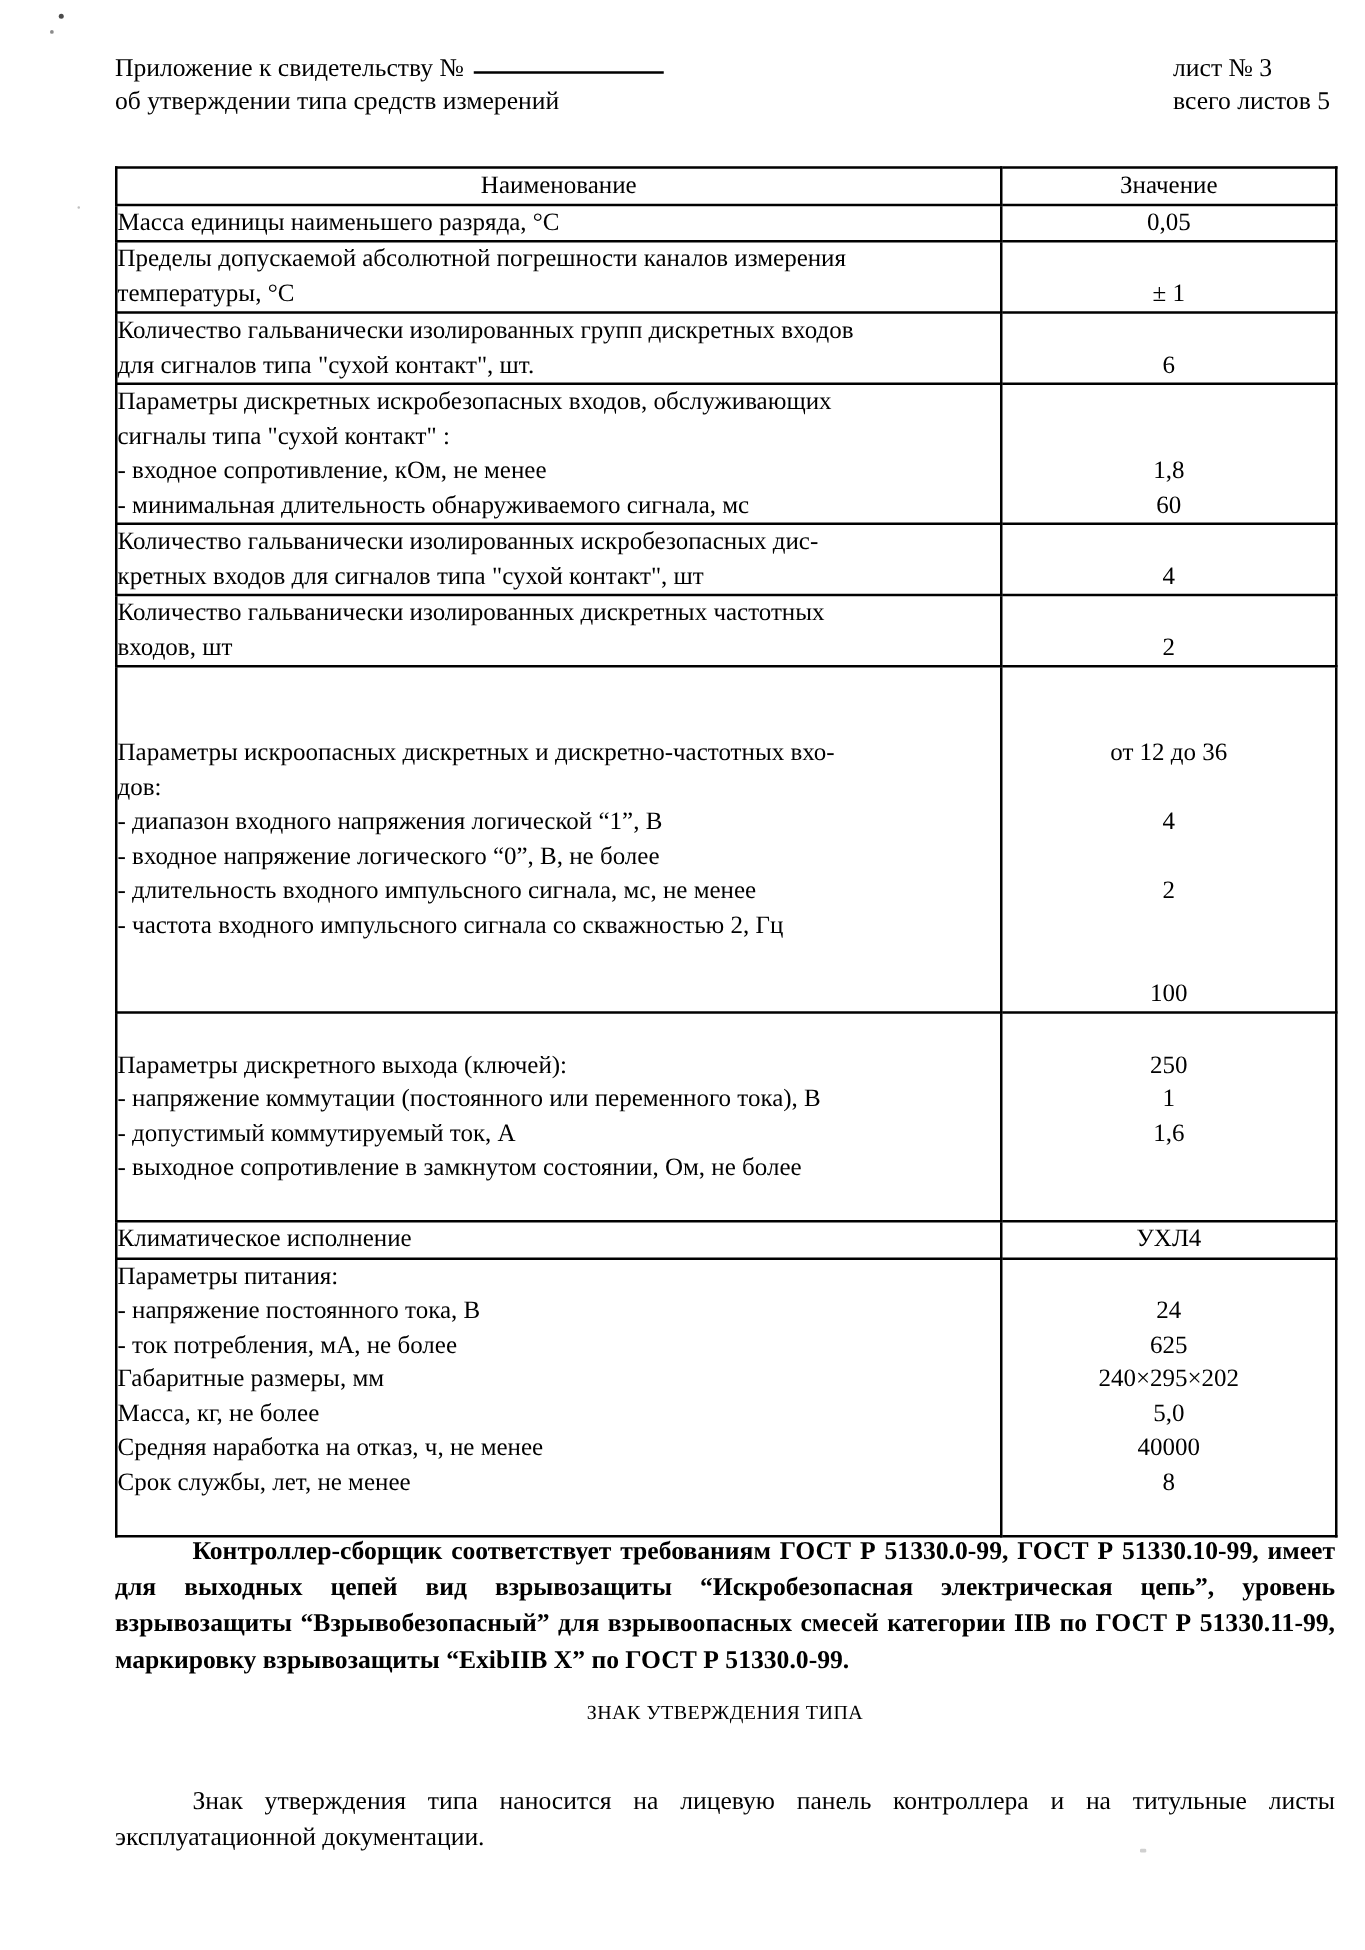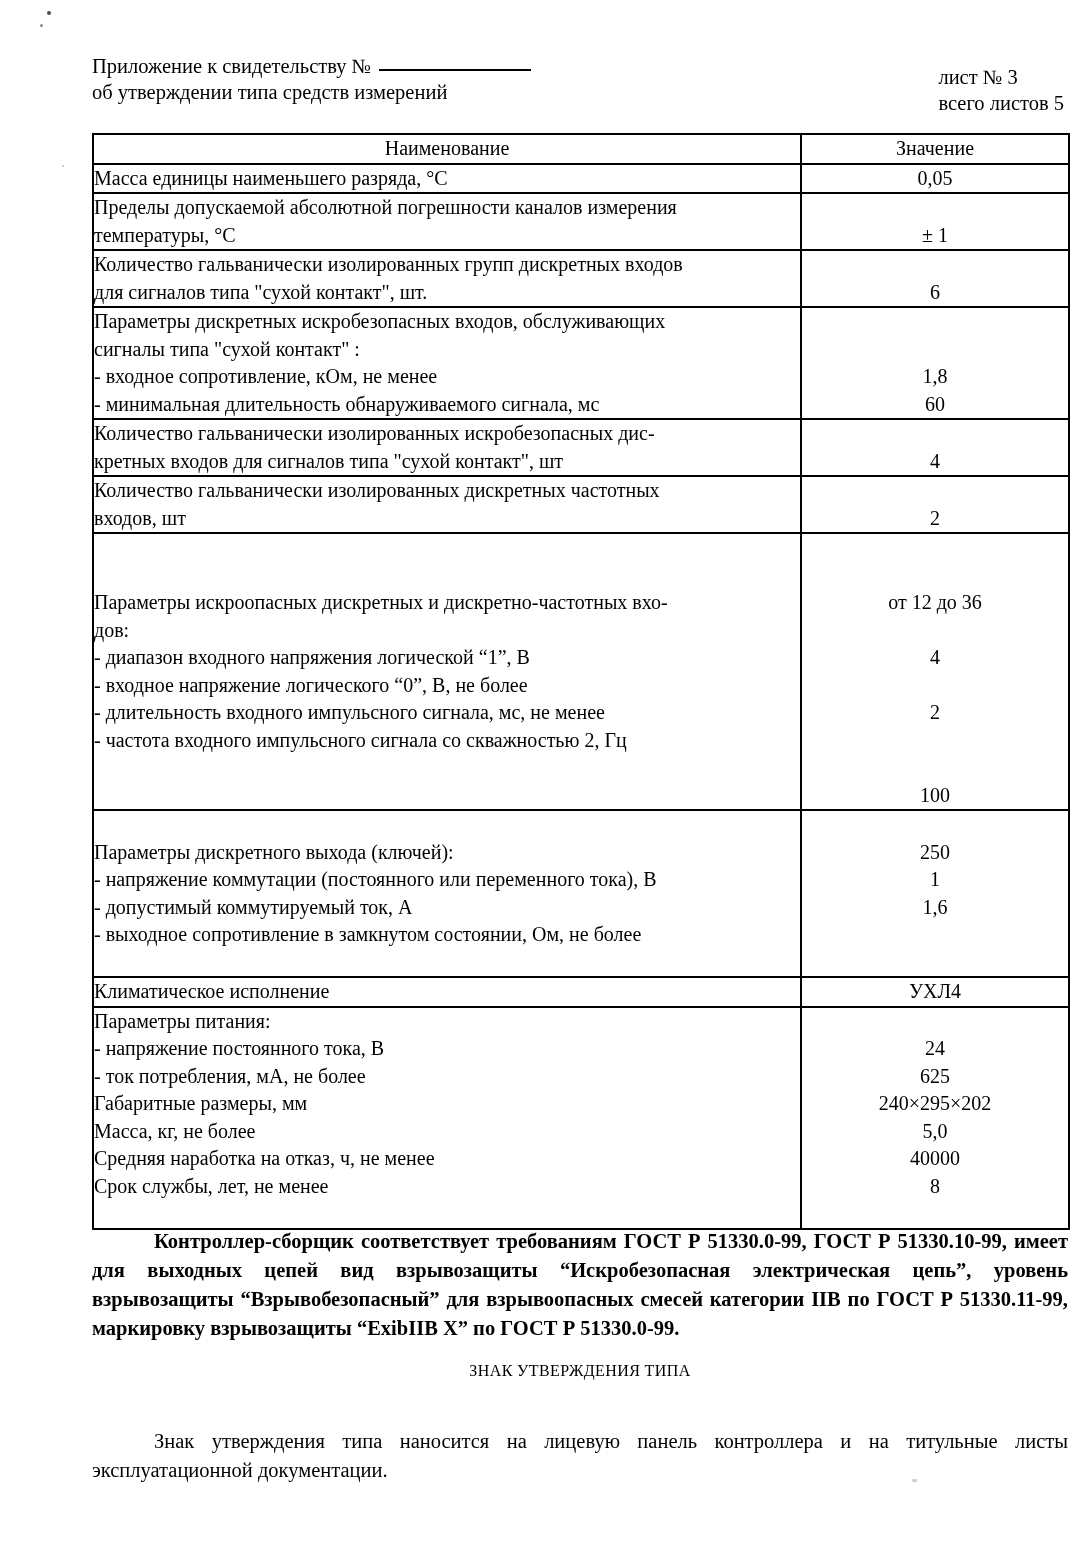--- a/index.html
+++ b/index.html
@@ -46,21 +46,20 @@
     font-size: 20.5px;
     line-height: 26px;
     white-space: nowrap;
   }
   .doc-header .right-col {
     font-size: 20.5px;
     line-height: 26px;
     text-align: left;
     white-space: nowrap;
     padding-right: 4px;
-    margin-top: 22px;
   }
   .blank-line {
     display: inline-block;
     width: 152px;
     border-bottom: 2.2px solid #000;
     margin-left: 8px;
     vertical-align: 2px;
   }
 
   

